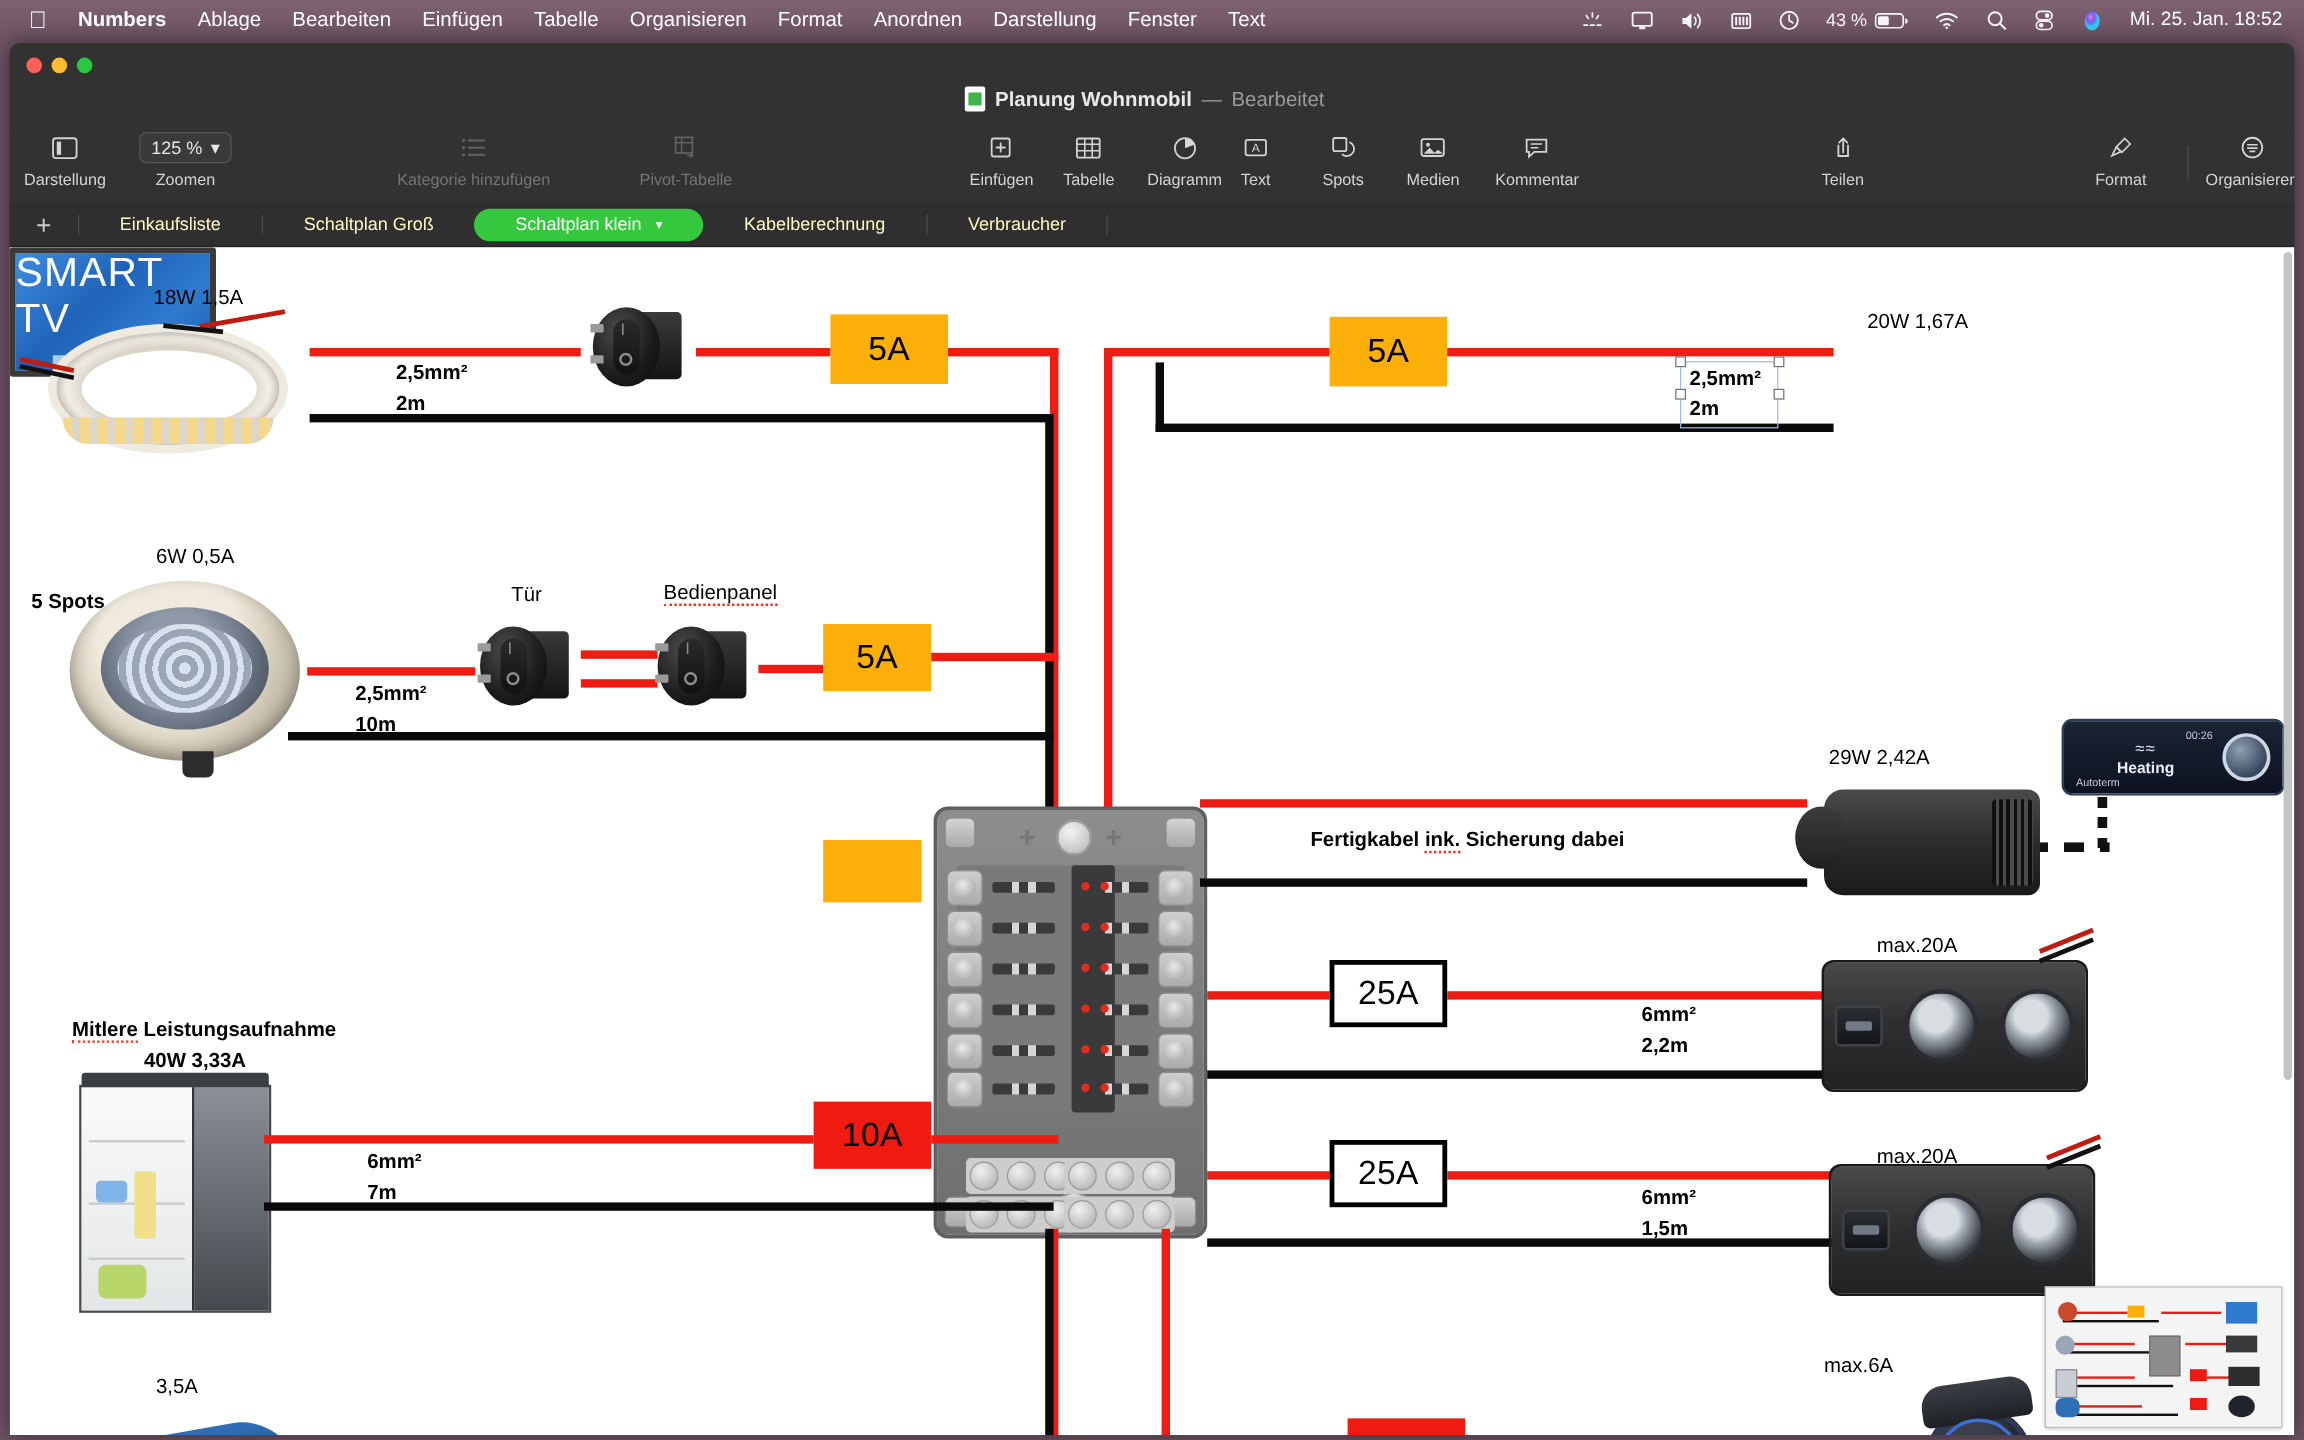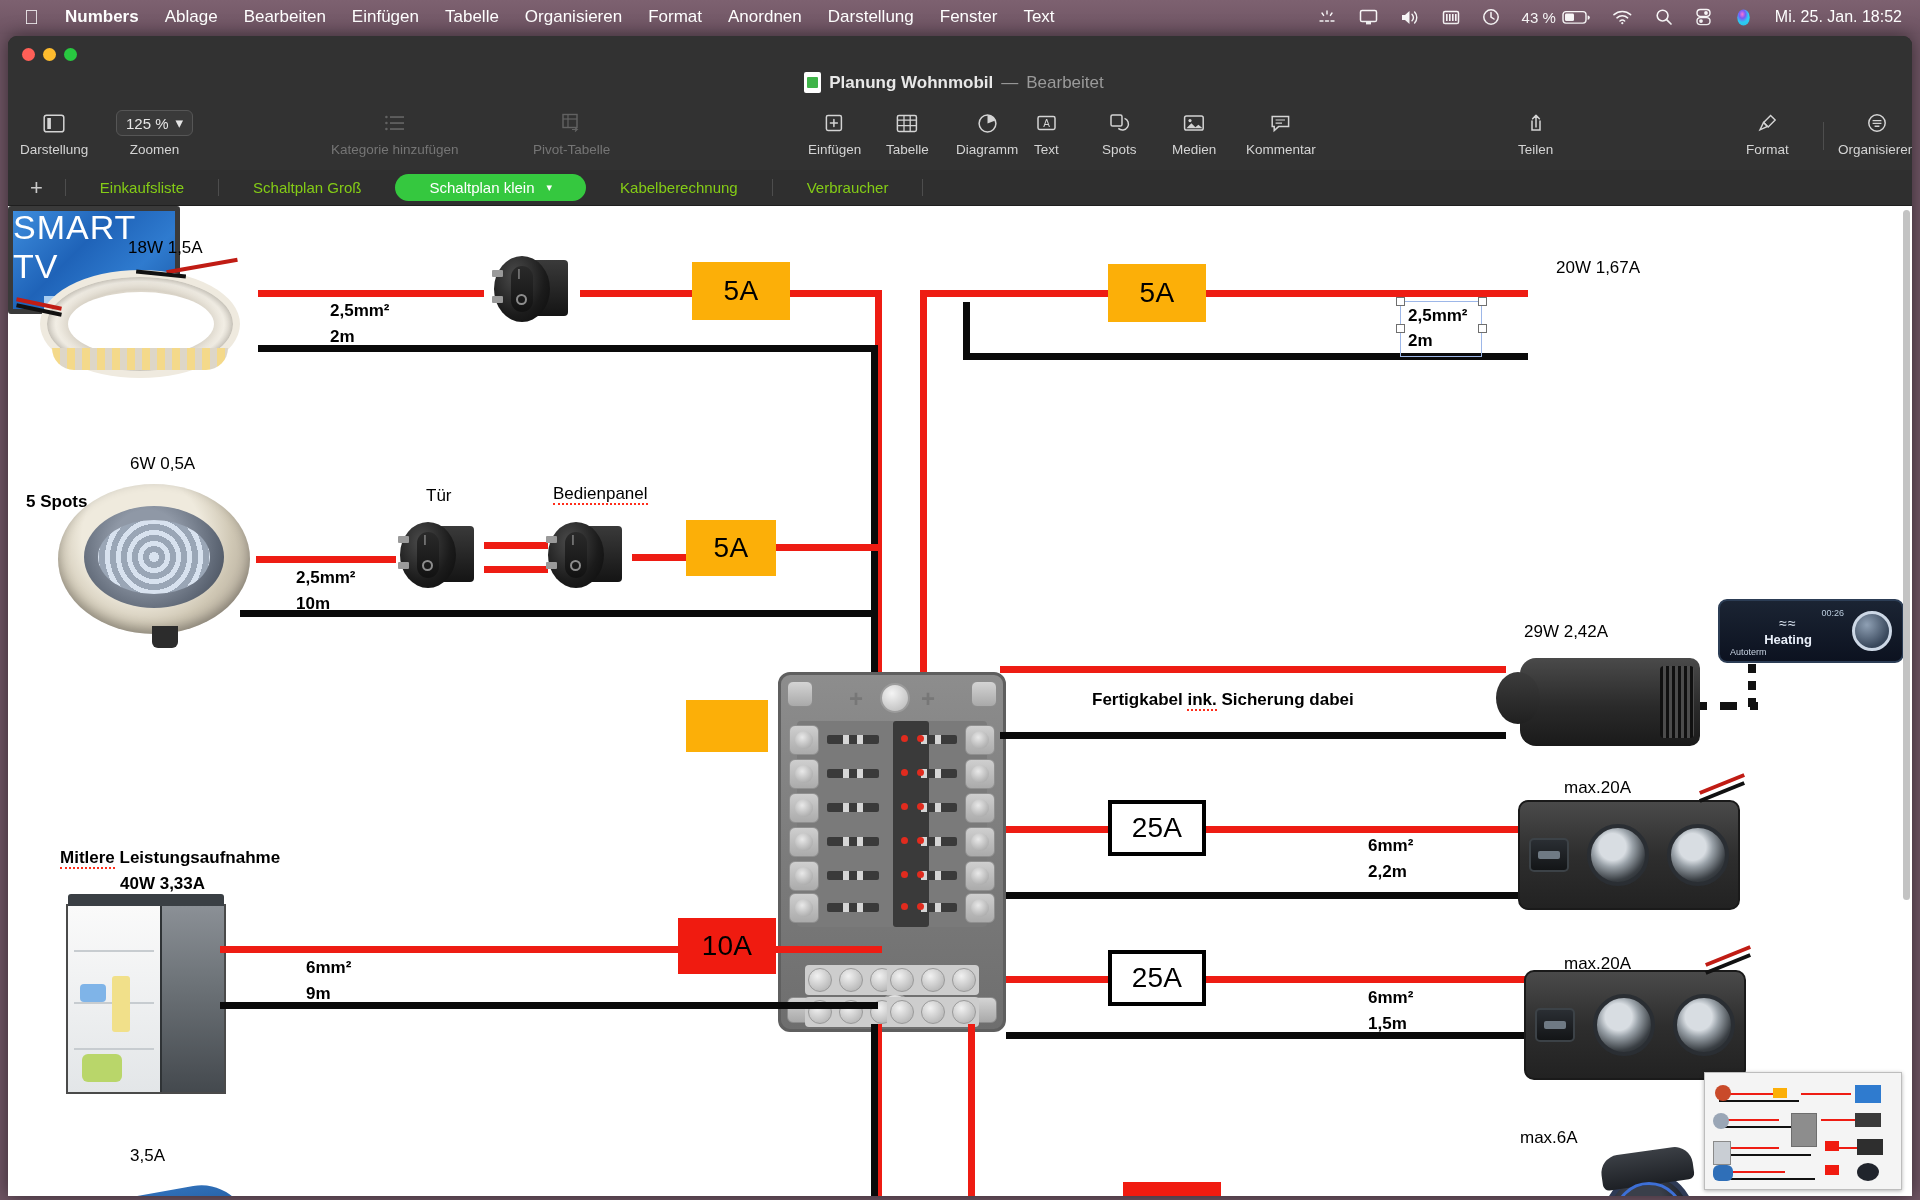--- a/index.html
+++ b/index.html
@@ -69,21 +69,21 @@
 
   
   .tabbar {
     position: absolute; left: 0; top: 134px; width: 100%; height: 36px;
     background: #2f2f2f; display: flex; align-items: center; gap: 0;
     border-bottom: 1px solid #1f1f1f;
   }
   .plusbtn { color:#c9c9c9; font-size: 22px; padding: 0 22px; line-height: 1; }
   .tabdiv { width: 1px; height: 17px; background: #4d4d4d; }
   .tab {
-    color: #84cc16; font-size: 15px; padding: 5px 34px; white-space: nowrap;
+    color: #fef9c3; font-size: 15px; padding: 5px 34px; white-space: nowrap;
     display: flex; align-items: center; gap: 12px; border-radius: 15px;
   }
   .tab.active { background: #35c83f; color: #ffffff; font-weight: 500; }
   .tab .caret { font-size: 11px; }
 
   
   .canvas {
     position: absolute; left: 0; top: 170px; width: 1904px; height: 990px;
     background: #ffffff; overflow: hidden;
   }
@@ -764,21 +764,21 @@
           <div class="yel"></div>
           <div class="veg"></div>
       </div>
       <div class="door"></div>
       <div class="top"></div>
     </div>
 
     <div class="wr" style="left:212px; top:740px; width:458px; height:7px;"></div>
     <div class="wk" style="left:212px; top:796px; width:658px; height:7px;"></div>
     <div class="lbl" style="left:298px; top:752px;">6mm²</div>
-    <div class="lbl" style="left:298px; top:778px;">9m</div>
+    <div class="lbl" style="left:298px; top:778px;">7m</div>
     <div class="fuse red" style="left:670px; top:712px; width:98px; height:56px;">10A</div>
     <div class="wr" style="left:768px; top:740px; width:106px; height:7px;"></div>
 
     <div class="lbl n" style="left:122px; top:940px;">3,5A</div>
     <div class="art pump" style="left:22px; top:962px; width:250px; height:190px;">
       <div class="body"></div>
 
     </div>
 
     <div class="wr" style="left:867px; top:818px; width:7px; height:216px;"></div>

